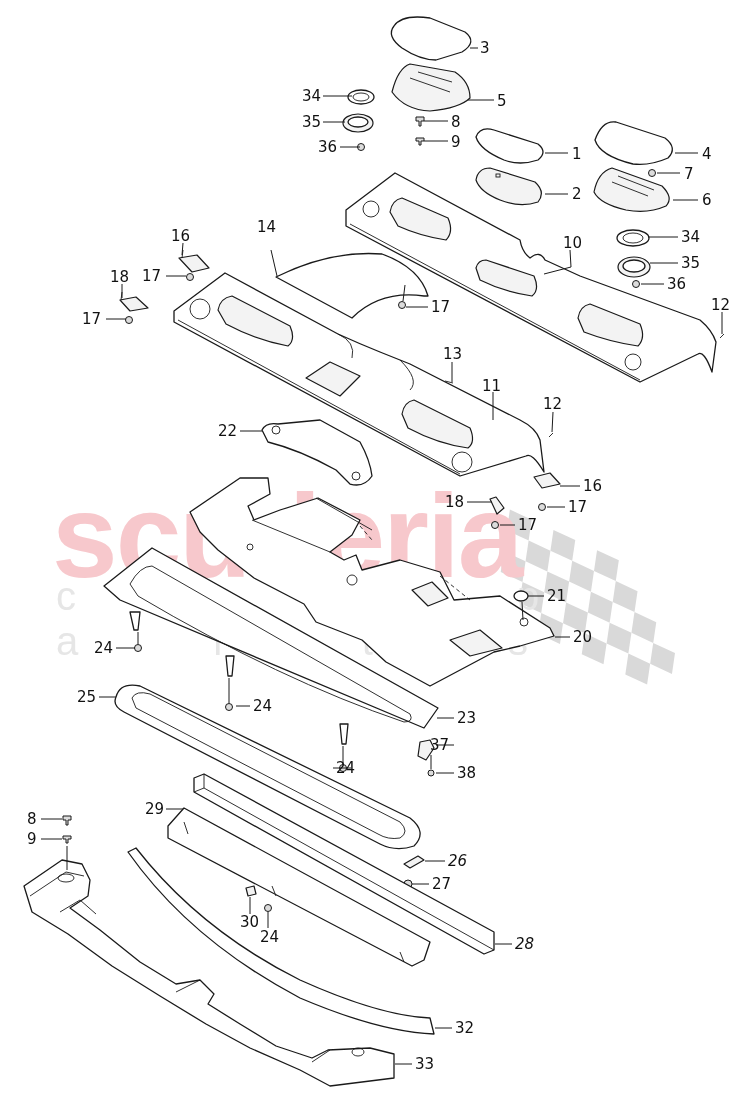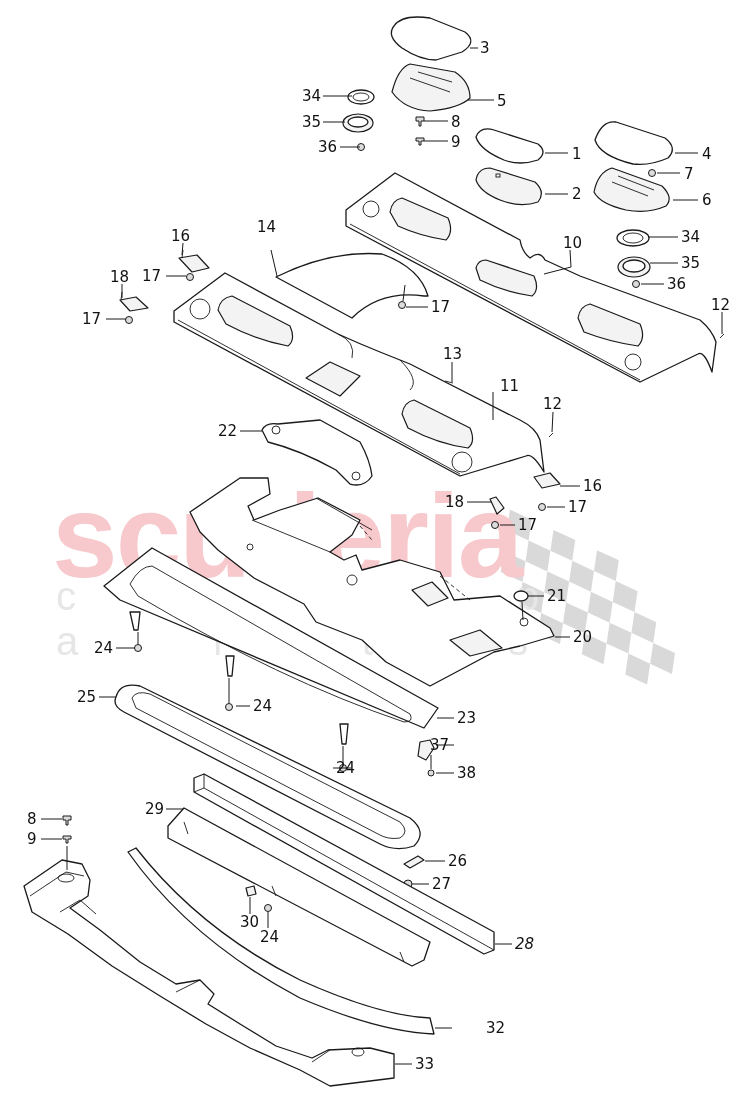--- a/index.html
+++ b/index.html
@@ -309,40 +309,40 @@
       <div class="callout" style="left: 257px; top: 220px;">14</div>
       <div class="callout" style="left: 563px; top: 236px;">10</div>
       <div class="callout" style="left: 681px; top: 256px;">35</div>
       <div class="callout" style="left: 142px; top: 269px;">17</div>
       <div class="callout" style="left: 110px; top: 270px;">18</div>
       <div class="callout" style="left: 667px; top: 277px;">36</div>
       <div class="callout" style="left: 711px; top: 298px;">12</div>
       <div class="callout" style="left: 431px; top: 300px;">17</div>
       <div class="callout" style="left: 82px; top: 312px;">17</div>
       <div class="callout" style="left: 443px; top: 347px;">13</div>
-      <div class="callout" style="left: 500px; top: 379px;">11</div>
+      <div class="callout" style="left: 482px; top: 379px;">11</div>
       <div class="callout" style="left: 543px; top: 397px;">12</div>
       <div class="callout" style="left: 218px; top: 424px;">22</div>
       <div class="callout" style="left: 583px; top: 479px;">16</div>
       <div class="callout" style="left: 445px; top: 495px;">18</div>
       <div class="callout" style="left: 568px; top: 500px;">17</div>
       <div class="callout" style="left: 518px; top: 518px;">17</div>
       <div class="callout" style="left: 547px; top: 589px;">21</div>
       <div class="callout" style="left: 573px; top: 630px; text-align: center;">20</div>
       <div class="callout" style="left: 94px; top: 641px;">24</div>
       <div class="callout" style="left: 77px; top: 690px;">25</div>
       <div class="callout" style="left: 253px; top: 699px;">24</div>
       <div class="callout" style="left: 457px; top: 711px;">23</div>
       <div class="callout" style="left: 430px; top: 738px; text-align: right;">37</div>
       <div class="callout" style="left: 336px; top: 761px;">24</div>
       <div class="callout" style="left: 457px; top: 766px;">38</div>
       <div class="callout" style="left: 27px; top: 812px;">8</div>
       <div class="callout" style="left: 145px; top: 802px;">29</div>
       <div class="callout" style="left: 27px; top: 832px;">9</div>
-      <div class="callout" style="left: 448px; top: 854px;">26</div>
+      <div class="callout" style="left: 448px; top: 854px; font-style: italic;">26</div>
       <div class="callout" style="left: 432px; top: 877px;">27</div>
       <div class="callout" style="left: 240px; top: 915px;">30</div>
       <div class="callout" style="left: 260px; top: 930px;">24</div>
       <div class="callout" style="left: 515px; top: 937px; font-style: italic;">28</div>
-      <div class="callout" style="left: 455px; top: 1021px; margin-left: 31px;">32</div>
+      <div class="callout" style="left: 455px; top: 1021px;">32</div>
       <div class="callout" style="left: 415px; top: 1057px;">33</div>
     </div>
 </div>
 
 </body></html>

